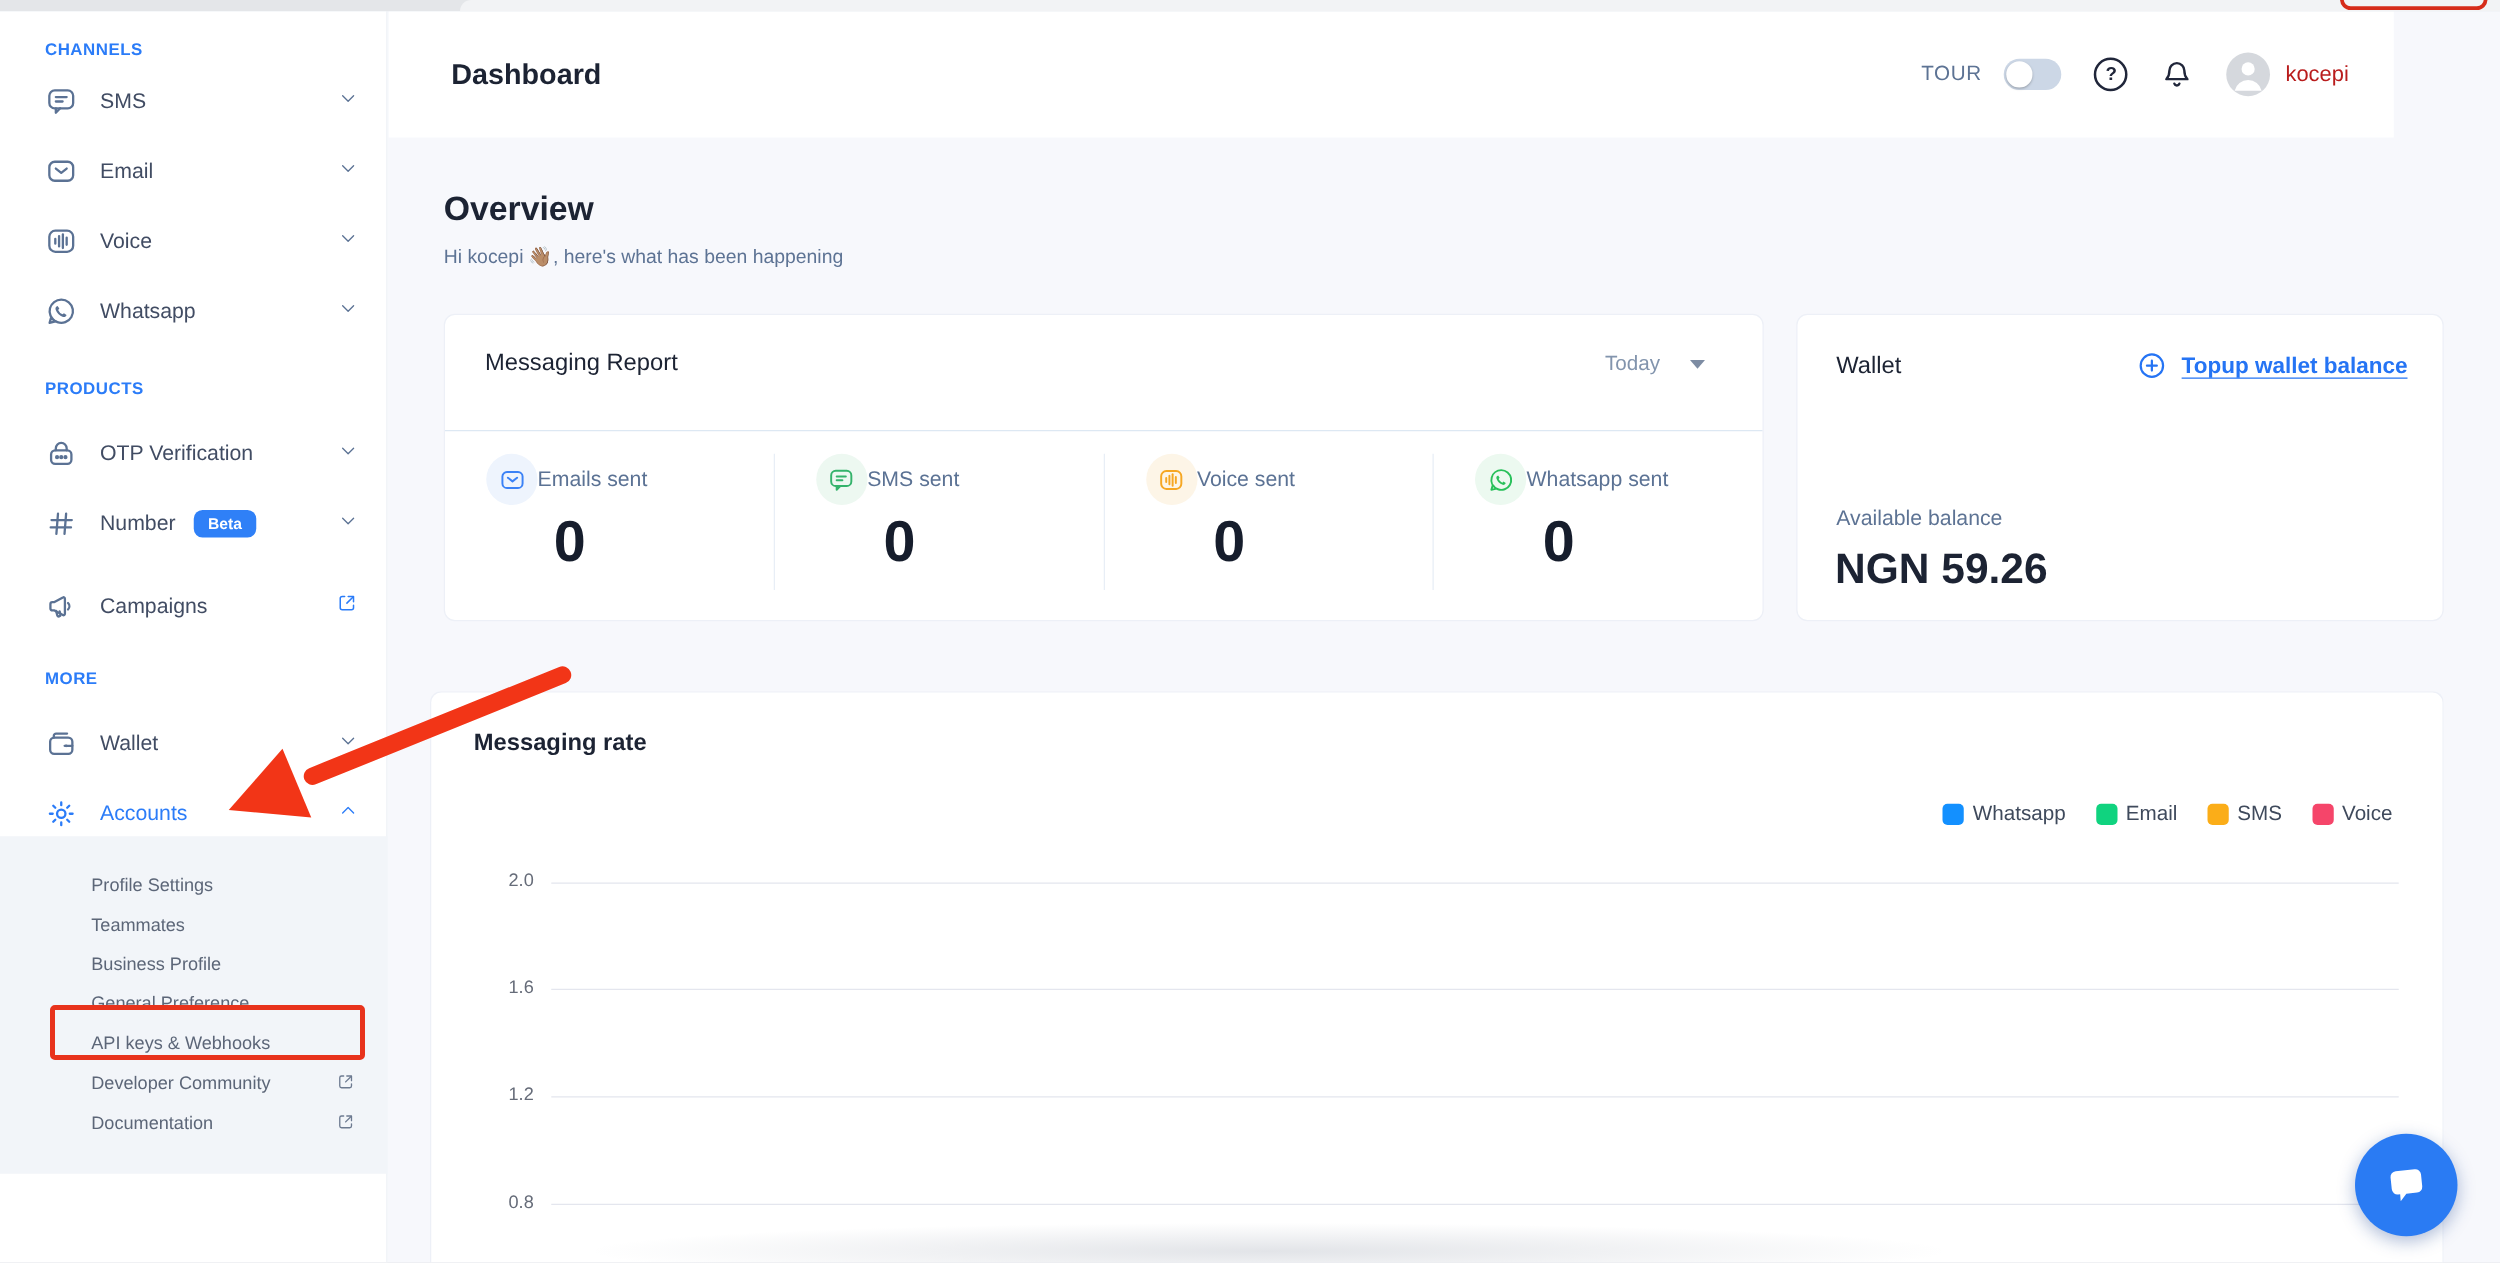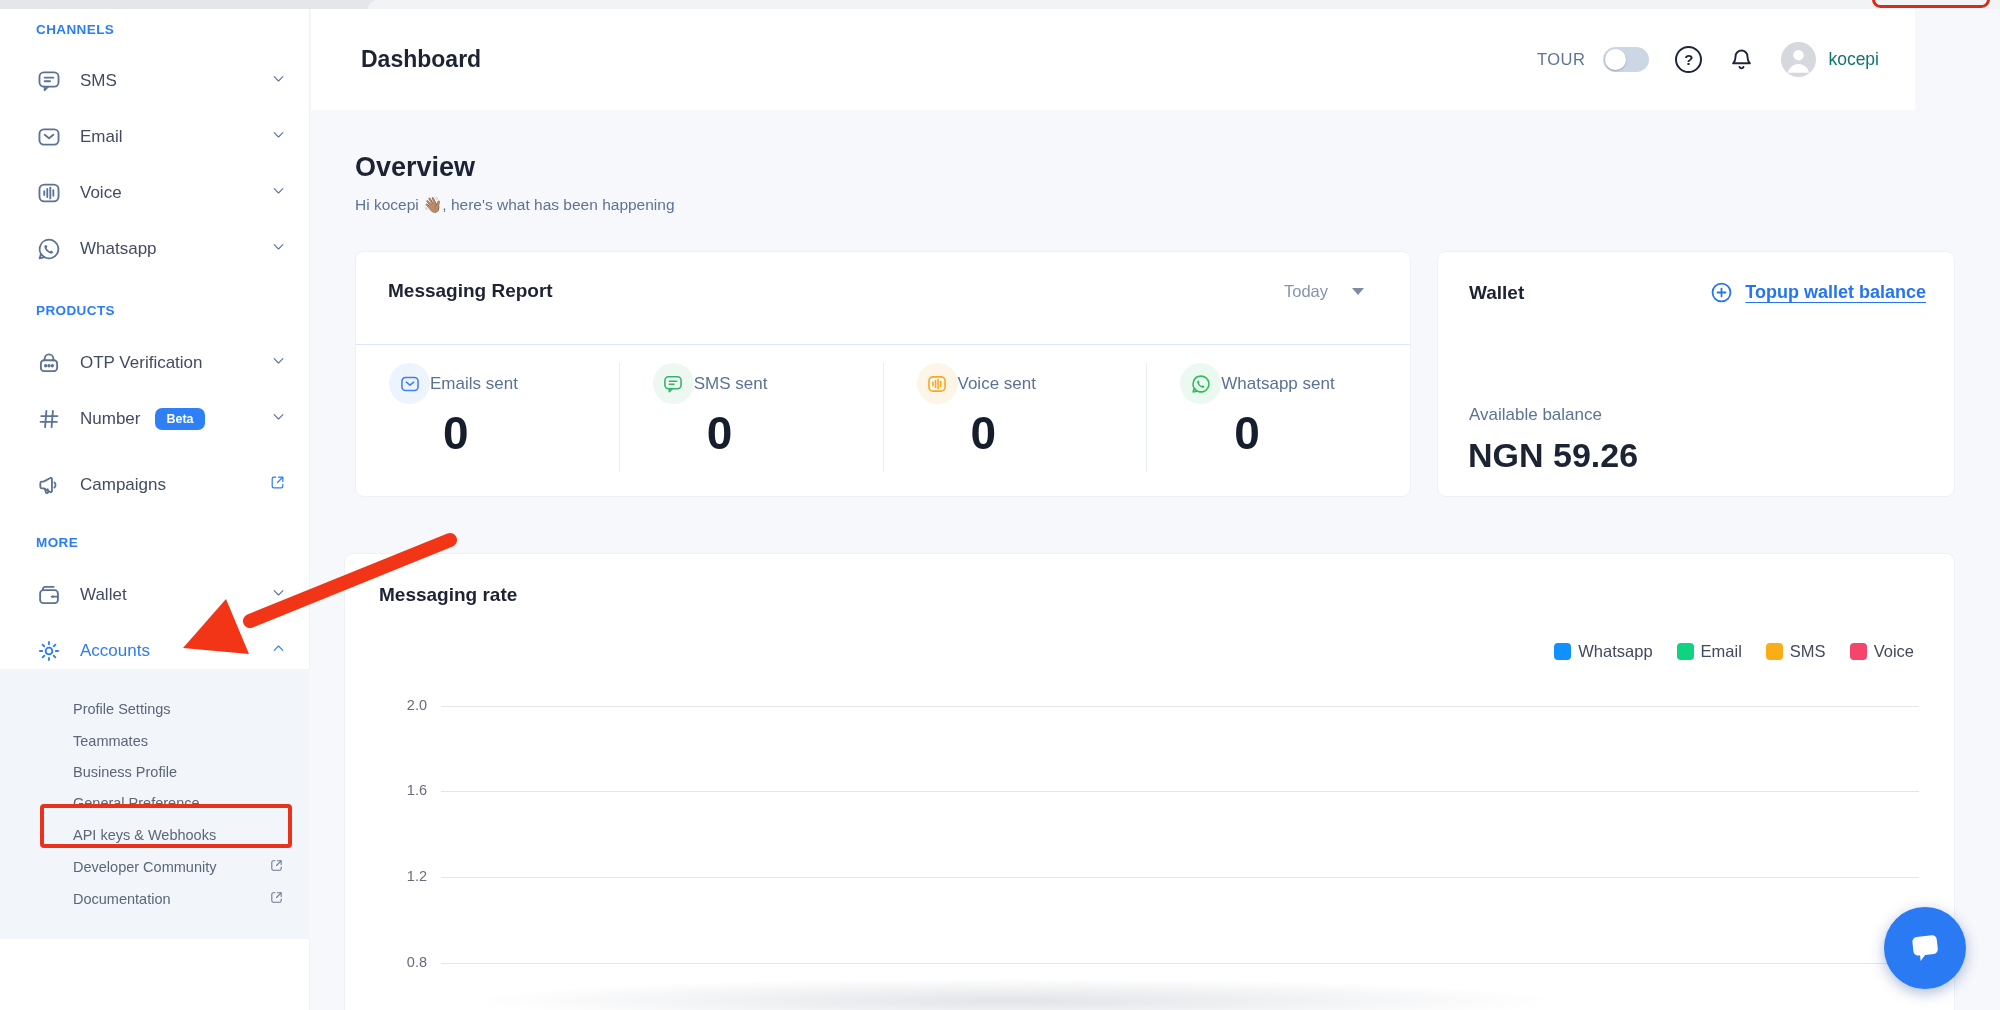--- a/index.html
+++ b/index.html
@@ -31,31 +31,31 @@
   .header-bar { position:absolute; left:311px; top:9px; width:1604px; height:101px; background:#fff; z-index:4; display:flex; align-items:center; }
   .page-title { margin-left:50px; font-size:23px; font-weight:700; color:#1c2333; }
   .header-right { margin-left:auto; margin-right:36px; display:flex; align-items:center; gap:26px; }
   .tour-label { font-size:16.5px; color:#5d7394; letter-spacing:.5px; }
   .toggle { width:46px; height:25px; border-radius:13px; background:#ccd7e6; position:relative; cursor:pointer; margin-left:-8px; }
   .toggle .knob { position:absolute; left:2px; top:2px; width:21px; height:21px; border-radius:50%; background:#fff; box-shadow:0 1px 2px rgba(0,0,0,.25); }
   .q-icon { width:27px; height:27px; border:2.2px solid #20263a; border-radius:50%; color:#20263a; font-weight:700; font-size:15px; display:flex; align-items:center; justify-content:center; cursor:pointer; }
   .bell { color:#20263a; cursor:pointer; display:flex; }
   .user { display:flex; align-items:center; gap:12px; cursor:pointer; }
   .avatar { width:35px; height:35px; border-radius:50%; background:#d5d8dd; overflow:hidden; display:flex; align-items:flex-end; justify-content:center; }
-  .username { font-size:17.5px; color:#0f766e; }
+  .username { font-size:17.5px; color:#b91c1c; }
 
   
   .overview-title { position:absolute; left:355px; top:152px; font-size:27px; font-weight:700; color:#1c2333; }
   .overview-sub { position:absolute; left:355px; top:196px; font-size:15.5px; color:#5d7394;text-align:center; }
 
   
   .card { position:absolute; background:#fff; border:1px solid #edf0f7; border-radius:9px; }
   .report-card { left:355px; top:251px; width:1056px; height:246px; }
   .card-head { display:flex; align-items:center; padding:28px 46px 0 32px; }
-  .card-title { font-size:19px; font-weight:700; color:#1c2333; }
+  .card-title { font-size:19px; font-weight:400; color:#1c2333; }
   .period { margin-left:auto; display:flex; align-items:center; gap:24px; font-size:16.5px; color:#8294ad; cursor:pointer; }
   .caret-down { width:0; height:0; border-left:6px solid transparent; border-right:6px solid transparent; border-top:7px solid #7d8ca3; }
   .report-divider { position:absolute; left:0; right:0; top:92px; border-top:1px solid #dde8f3; }
   .stats-row { position:absolute; left:0; top:93px; right:0; bottom:0; display:flex; padding:18px 0 24px 0; }
   .stat-col { flex:1; padding-left:33px; }
   .stat-col + .stat-col { border-left:1px solid #e8eef6; }
   .stat-top { display:flex; align-items:center; }
   .stat-ic { width:41px; height:41px; border-radius:50%; display:flex; align-items:center; justify-content:center; }
   .stat-label { font-size:17px; color:#5b7294; }
   .stat-value { margin-left:54px; margin-top:2px; font-size:46px; font-weight:600; color:#161d2c; }
@@ -89,21 +89,21 @@
 
 <div class="canvas">
 
   <div class="top-strip">
     <div class="top-tab"></div>
   </div>
   <div class="red-pill"></div>
 
   <div class="sidebar">
 
-    <div class="section-label" style="top:13px">CHANNELS</div>
+    <div class="section-label" style="top:23px">CHANNELS</div>
 
     <div class="nav-item" style="top:52px">
       <span class="icn">
           <svg class="stroke-ic" width="26" height="26" viewBox="0 0 24 24">
             <rect x="3.2" y="4" width="17.6" height="13.2" rx="4"></rect>
             <path d="M8 17.2v3.3l3.2-3.3"></path>
             <line x1="8" y1="8.9" x2="16" y2="8.9"></line>
             <line x1="8" y1="12.2" x2="13" y2="12.2"></line>
           </svg>
         </span>

